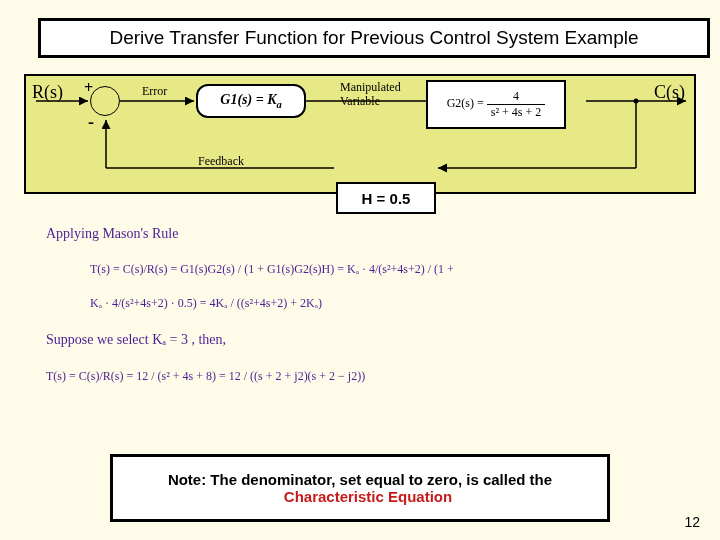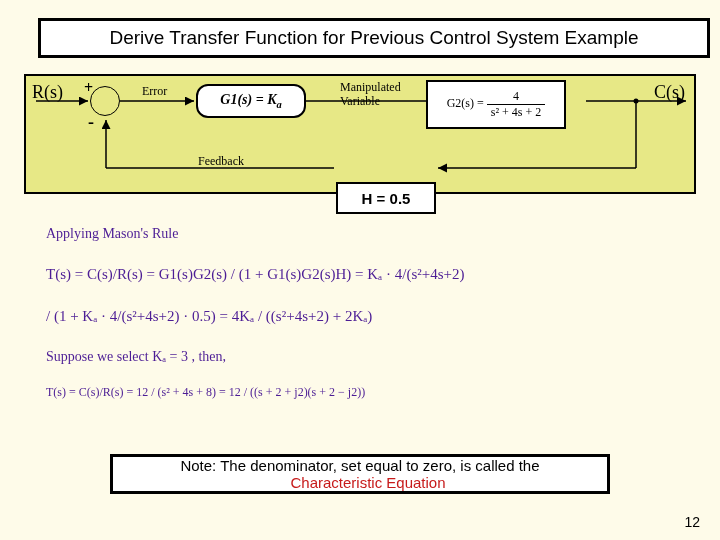--- a/index.html
+++ b/index.html
@@ -72,23 +72,23 @@
     color:#4c1d95;
     line-height: 2.8;
   }
   .note-box {
     position: absolute;
     left: 110px; top: 454px;
     width: 500px;
     border: 3px solid #000;
     background: #fff;
     text-align: center;
-    font-weight: normal;
+    font-weight: bold;
     font-size: 15px;
-    padding: 0 10px;
+    padding: 14px 10px;
   }
   .char { color: #c71a1a; margin-left: 16px; }
   .pagenum {
     position: absolute;
     right: 20px; bottom: 10px;
     font-size: 14px;
   }
   sub{font-size:0.75em}
 </style>
 </head>
@@ -157,21 +157,21 @@
 
   <div class="lbl small" style="left:172px; top:78px;">Feedback</div>
 
   <div class="blk" style="left:310px; top:76px; width:100px; height:32px; font-family:Arial; font-weight:bold; font-size:15px;margin-top:30px;">
     <span>H = 0.5</span>
   </div>
 </div>
 
 <div class="math-img">
   <div>Applying Mason's Rule</div>
-  <div style="font-size:15px;">T(s) = C(s)/R(s) = G1(s)G2(s) / (1 + G1(s)G2(s)H)  =  Kₐ · 4/(s²+4s+2)  /  (1 + Kₐ · 4/(s²+4s+2) · 0.5)  =  4Kₐ / ((s²+4s+2) + 2Kₐ)</div>
+  <div style="font-size:12px;margin-left:44px;">T(s) = C(s)/R(s) = G1(s)G2(s) / (1 + G1(s)G2(s)H)  =  Kₐ · 4/(s²+4s+2)  /  (1 + Kₐ · 4/(s²+4s+2) · 0.5)  =  4Kₐ / ((s²+4s+2) + 2Kₐ)</div>
   <div>Suppose we select Kₐ = 3 ,  then,</div>
   <div style="font-size:12px;">T(s) = C(s)/R(s) = 12 / (s² + 4s + 8) = 12 / ((s + 2 + j2)(s + 2 − j2))</div>
 </div>
 
 <div class="note-box">
   <span>Note: The denominator, set equal to zero, is called the </span><br>
   <span class="char">Characteristic Equation</span>
 </div>
 
 <div class="pagenum">12</div>

